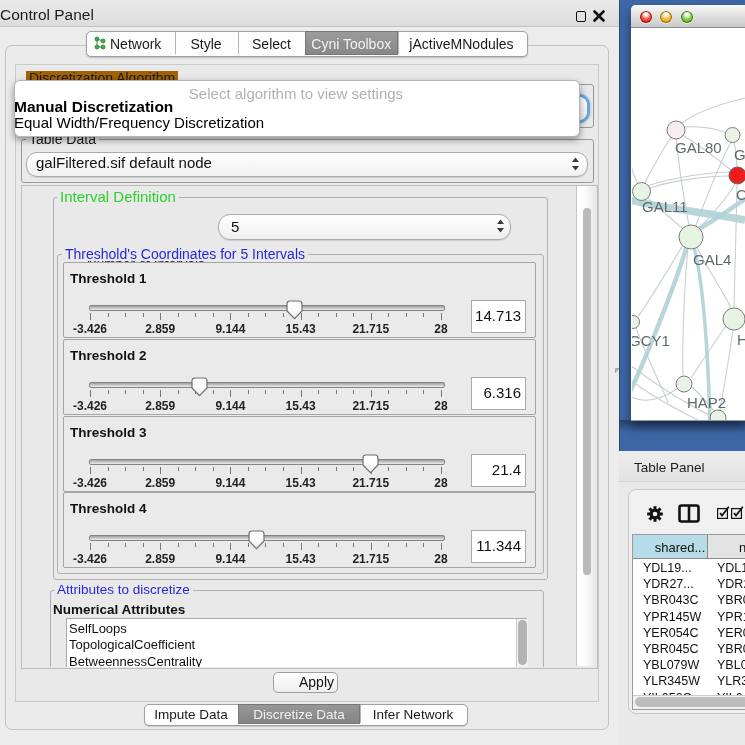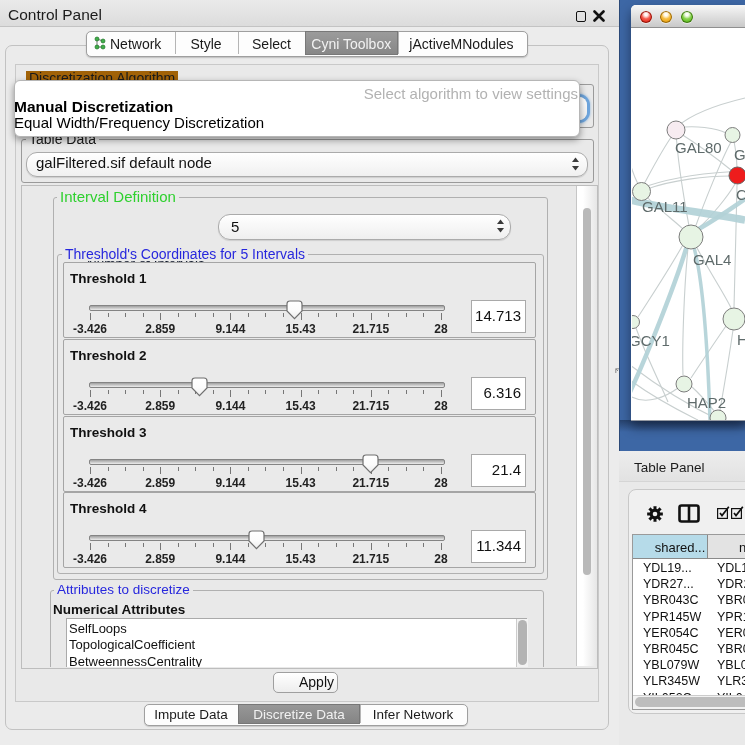--- a/index.html
+++ b/index.html
@@ -2,21 +2,21 @@
 <html><head><meta charset="utf-8">
 <style>
 html,body{margin:0;padding:0;}
 body{width:745px;height:745px;overflow:hidden;position:relative;
  font-family:"Liberation Sans",sans-serif;background:#ececec;}
 .abs{position:absolute;}
 .t{position:absolute;line-height:1;white-space:nowrap;}
 </style></head><body>
 
 <div class="abs" style="left:0;top:0;width:619px;height:26px;background:linear-gradient(#eaeaea,#dcdcdc);border-bottom:1px solid #c3c3c3;"></div>
-<div class="t" style="left:8px;top:7px;font-size:15.5px;color:#1c1c1c;">Control Panel</div>
+<div class="t" style="left:0;top:7px;font-size:15.5px;color:#1c1c1c;">Control Panel</div>
 <div class="abs" style="left:576px;top:11px;width:8px;height:9px;border:1.5px solid #111;border-radius:2px;"></div>
 <svg class="abs" style="left:593px;top:10px;" width="12" height="12" viewBox="0 0 12 12">
     <path d="M1.5 1.5 L10.5 10.5 M10.5 1.5 L1.5 10.5" stroke="#111" stroke-width="2.6" stroke-linecap="round"></path>
   </svg>
 <div class="abs" style="left:5px;top:45px;width:602px;height:683px;border:1px solid #c2c2c2;border-radius:7px;background:#ebebeb;"></div>
 <div class="abs" style="left:86px;top:31px;width:440px;height:24px;background:#fdfdfd;border:1px solid #9f9f9f;border-radius:5px;box-shadow:0 1px 1.5px rgba(0,0,0,0.2);"></div>
 <div class="t" style="left:110px;top:37px;font-size:14px;color:#1a1a1a;">Network</div>
 <div class="abs" style="left:174.5px;top:32px;width:1px;height:22px;background:#b5b5b5;"></div>
 <div class="t" style="left:174.5px;top:37px;width:63px;text-align:center;font-size:14px;color:#1a1a1a;">Style</div>
 <div class="abs" style="left:237.5px;top:32px;width:1px;height:22px;background:#b5b5b5;"></div>
@@ -163,21 +163,21 @@
 </div>
 <div class="abs" style="left:273px;top:672px;width:63px;height:19px;border:1px solid #9f9f9f;border-radius:5px;background:linear-gradient(#ffffff,#ededed);"></div>
 <div class="t" style="left:273px;top:675px;width:63px;text-align:center;font-size:14px;color:#111;padding-left:12px;">Apply</div>
 <div class="abs" style="left:144px;top:704px;width:322px;height:20px;background:#fdfdfd;border:1px solid #9f9f9f;border-radius:5px;box-shadow:0 1px 1px rgba(0,0,0,0.15);"></div>
 <div class="t" style="left:144px;top:708px;width:94px;text-align:center;font-size:13.5px;color:#1a1a1a;">Impute Data</div>
 <div class="abs" style="left:238px;top:704px;width:122px;height:20px;background:linear-gradient(#979797,#858585);border:1px solid #777;box-sizing:border-box;"></div>
 <div class="t" style="left:238px;top:708px;width:122px;text-align:center;font-size:13.5px;color:#f2f2f2;">Discretize Data</div>
 <div class="abs" style="left:360px;top:705px;width:1px;height:18px;background:#b5b5b5;"></div>
 <div class="t" style="left:360px;top:708px;width:106px;text-align:center;font-size:13.5px;color:#1a1a1a;">Infer Network</div>
 <div class="abs" style="left:14px;top:80px;width:564px;height:54.5px;background:#fff;border:1px solid #b6b6b6;border-radius:6px;box-shadow:0 3px 7px rgba(0,0,0,0.4);"></div>
-<div class="t" style="left:14px;top:86px;width:564px;text-align:right;font-size:15px;color:#b2b2b2;">Select algorithm to view settings</div>
+<div class="t" style="left:14px;top:86px;width:564px;text-align:center;font-size:15px;color:#b2b2b2;">Select algorithm to view settings</div>
 <div class="t" style="left:14px;top:99px;font-size:15.5px;font-weight:bold;color:#000;">Manual Discretization</div>
 <div class="t" style="left:14px;top:115px;font-size:15px;color:#000;">Equal Width/Frequency Discretization</div>
 <svg class="abs" style="left:615px;top:368px;" width="5" height="6" viewBox="0 0 5 6">
     <path d="M0.8 5 L0.8 0.8 L4.5 0.8 M0.8 0.8 L3 3" stroke="#8a8a8a" stroke-width="1" fill="none"></path>
   </svg>
 <div class="abs" style="left:619px;top:0;width:126px;height:451px;background:#3d67a5;border-left:1px solid #2c4a78;"></div>
 <div class="abs" style="left:631px;top:5px;width:114px;height:416px;background:#fff;border-radius:5px 5px 0 0;box-shadow:0 6px 12px rgba(0,0,10,0.45);"></div>
 <div class="abs" style="left:631px;top:5px;width:114px;height:22px;background:linear-gradient(#f7f7f7,#c9c9c9);border-bottom:1px solid #8f8f8f;border-radius:5px 0 0 0;"></div>
 <div class="abs" style="left:640px;top:11px;width:12px;height:12px;border-radius:50%;background:radial-gradient(circle at 50% 28%,rgba(255,255,255,0.95) 0 12%,rgba(255,255,255,0) 42%),radial-gradient(circle at 50% 35%,#ff9d94 0%,#ee3a2c 60%,#b00e06 100%);box-shadow:inset 0 0 0 1px #8f1408,0 1px 1px rgba(255,255,255,0.5);"></div>
 <div class="abs" style="left:660px;top:11px;width:12px;height:12px;border-radius:50%;background:radial-gradient(circle at 50% 28%,rgba(255,255,255,0.95) 0 12%,rgba(255,255,255,0) 42%),radial-gradient(circle at 50% 35%,#ffe18f 0%,#f0ac1f 60%,#b77f0a 100%);box-shadow:inset 0 0 0 1px #96670a,0 1px 1px rgba(255,255,255,0.5);"></div>

